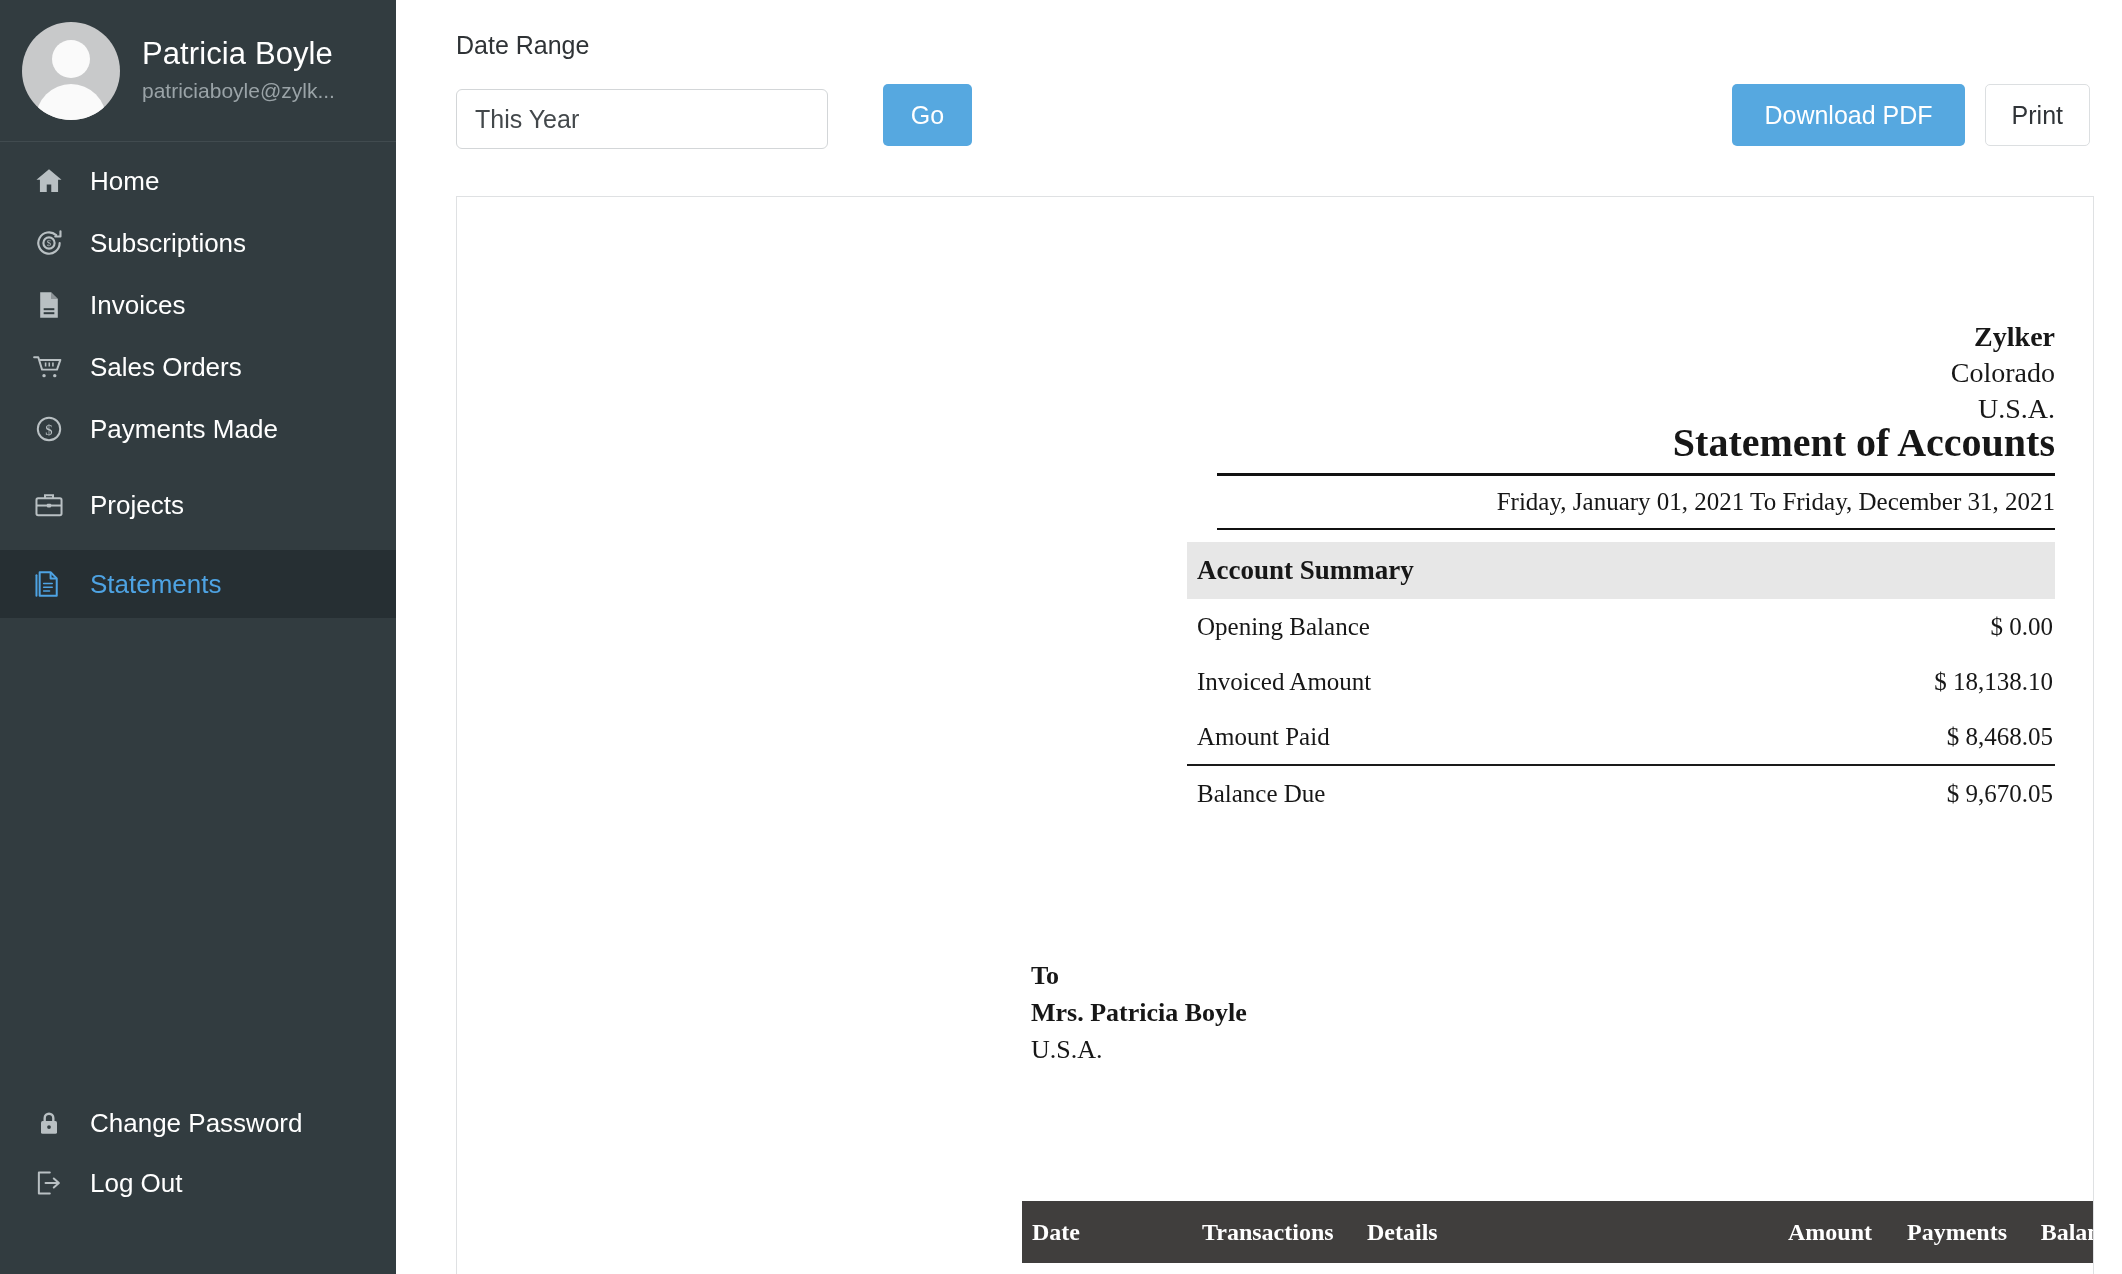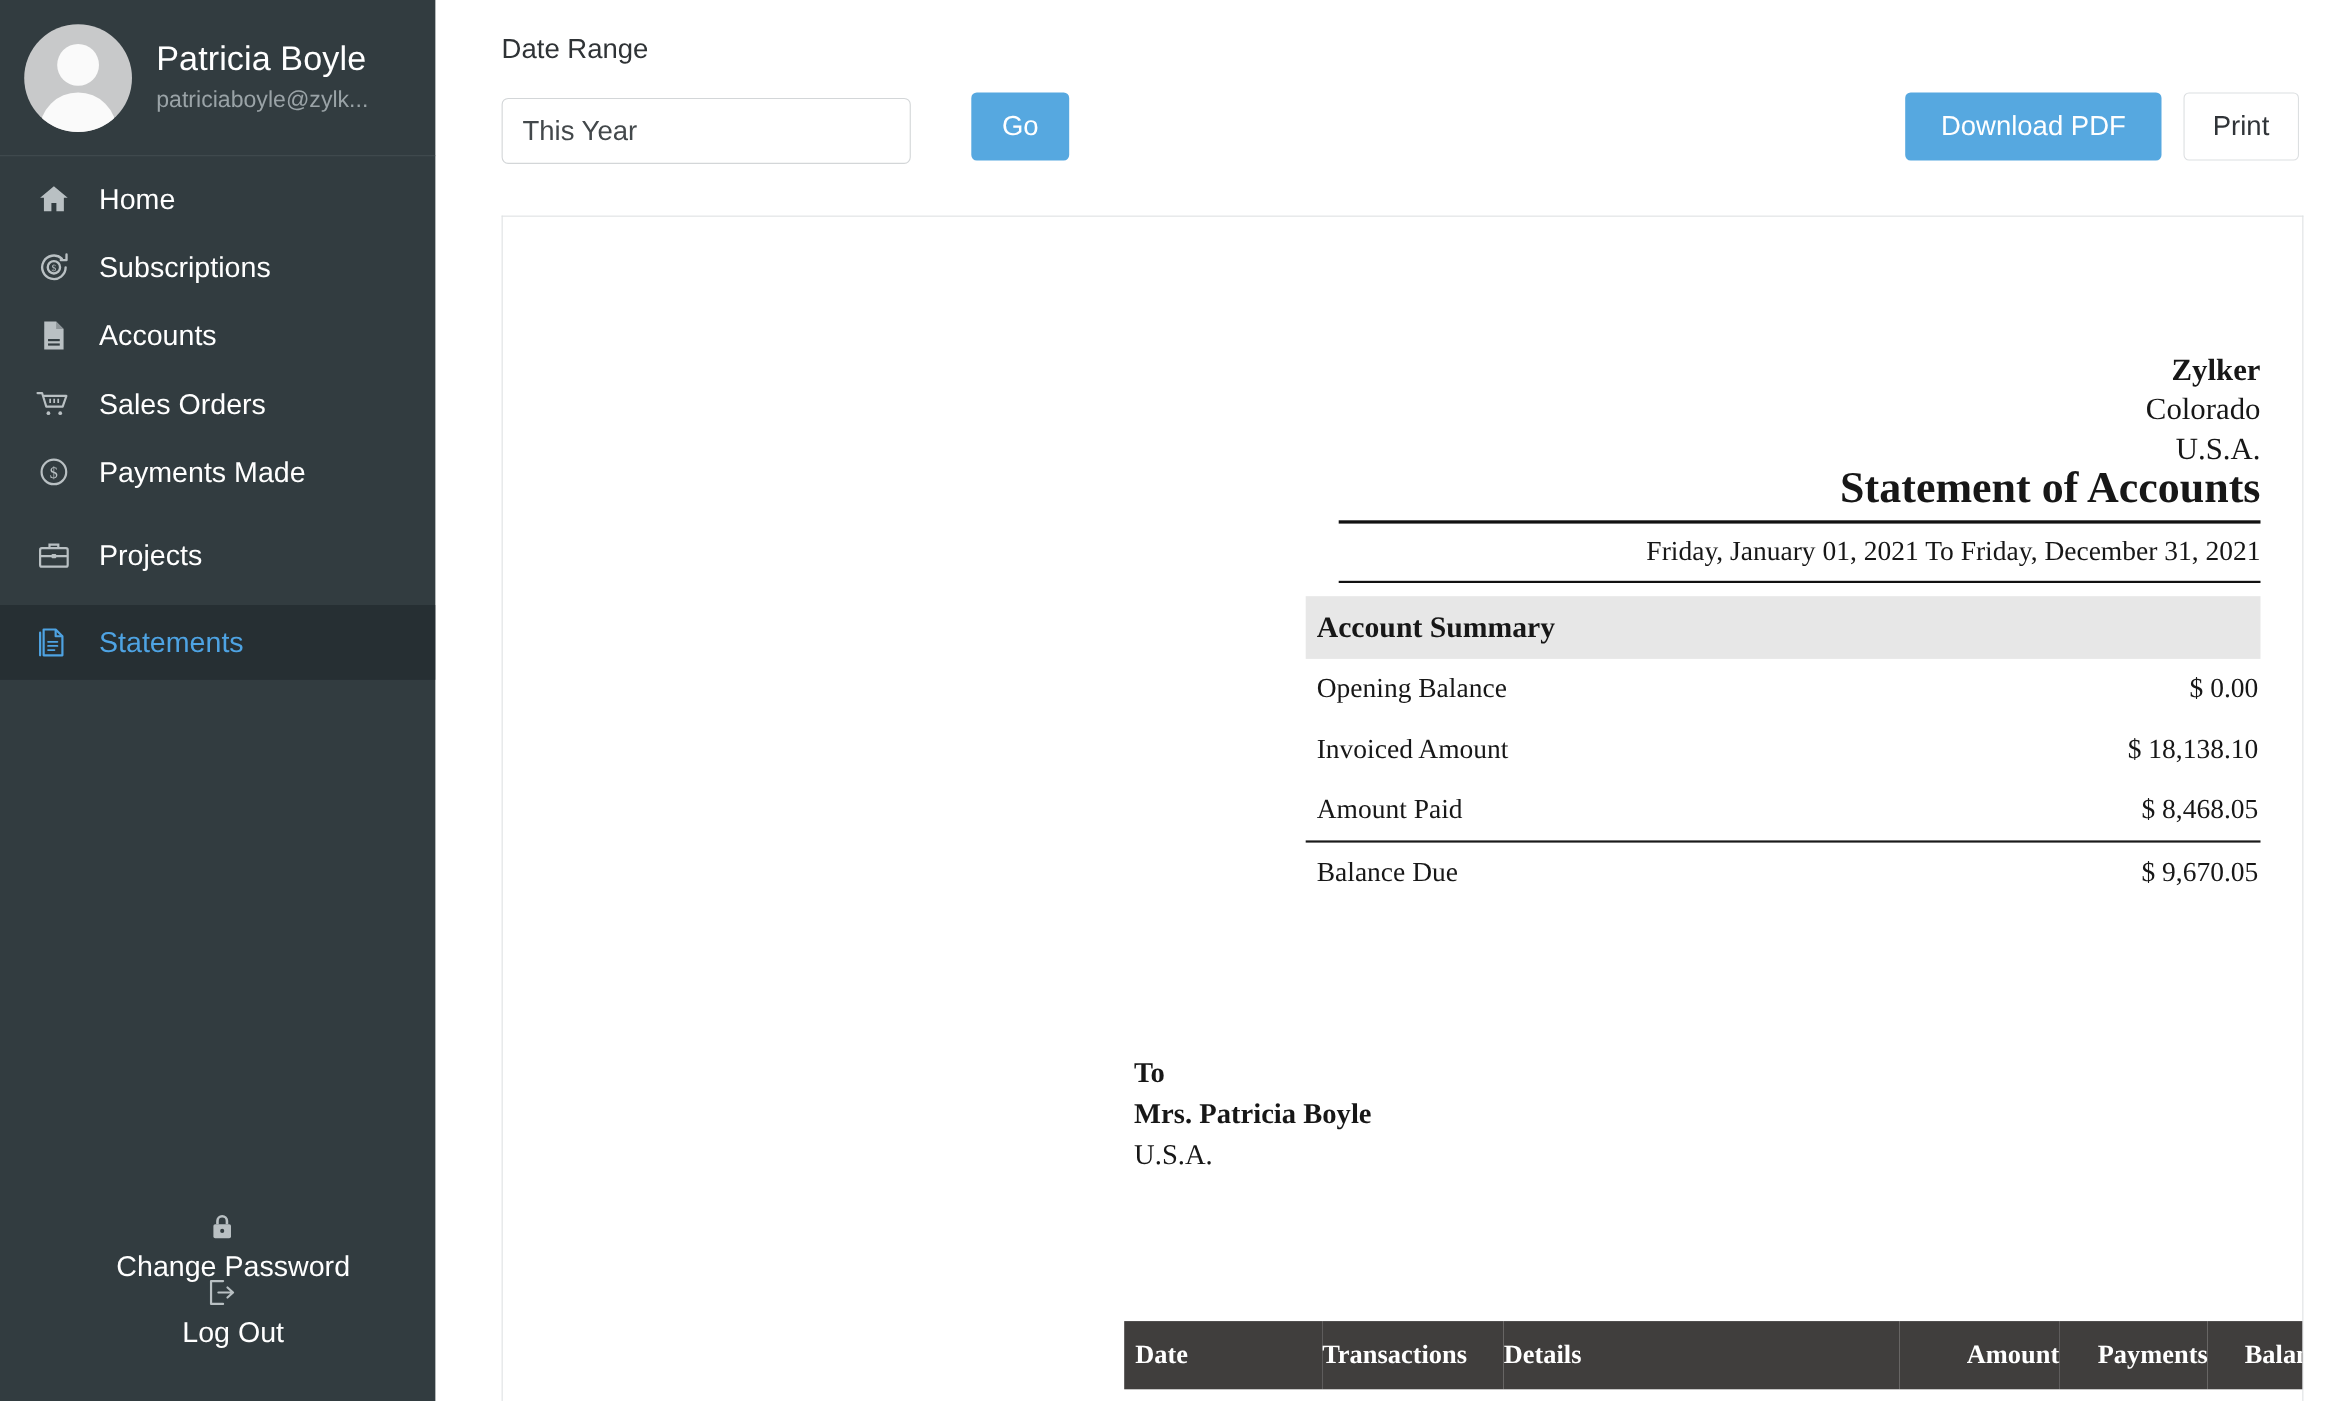--- a/index.html
+++ b/index.html
@@ -85,21 +85,21 @@
   .nav-label { font-size: 26px; line-height: 30px; white-space: nowrap; }
   .nav-item.spaced { margin-top: 14px; }
   .nav-item.active {
     background: #262f33;
     color: #4ea3e3;
     height: 68px;
   }
   .nav-item.active .nav-label { color: #4ea3e3; }
 
   .nav-bottom { margin-top: auto; padding-bottom: 62px; }
-  .nav-bottom .nav-item { height: 58px; flex-direction: column; }
+  .nav-bottom .nav-item { height: 58px; }
   .nav-bottom .nav-item + .nav-item { margin-top: 2px; }
 
   
   .main {
     flex: 1 1 auto;
     height: 1274px;
     background: #ffffff;
     position: relative;
   }
   .toolbar {
@@ -333,21 +333,21 @@
 
     <div class="nav-item">
       <span class="ico">
         <svg width="32" height="32" viewBox="0 0 24 24" fill="#b9c0c3">
           <path d="M5.4 2.4h8.1l5.1 5.1v14.1H5.4Z"></path>
           <path d="M13.5 2.4v5.1h5.1Z" fill="#8d9498"></path>
           <rect x="8" y="14.4" width="8" height="1.5" fill="#323c40"></rect>
           <rect x="8" y="17.4" width="8" height="1.5" fill="#323c40"></rect>
         </svg>
       </span>
-      <span class="nav-label">Accounts</span>
+      <span class="nav-label">Invoices</span>
     </div>
 
     <div class="nav-item">
       <span class="ico">
         <svg width="34" height="32" viewBox="0 0 26 24" fill="none" stroke="#b9c0c3" stroke-width="1.5">
           <path d="M1.6 4.6h3.2l2.9 9.4h11.4l2.6-7.4H6.4" stroke-linecap="round" stroke-linejoin="round"></path>
           <circle cx="9.2" cy="18.6" r="1.3" fill="#b9c0c3" stroke="none"></circle>
           <circle cx="17.4" cy="18.6" r="1.3" fill="#b9c0c3" stroke="none"></circle>
           <path d="M10.4 8.6v3M13.2 8.6v3M16 8.6v3" stroke-width="1.2"></path>
         </svg>

